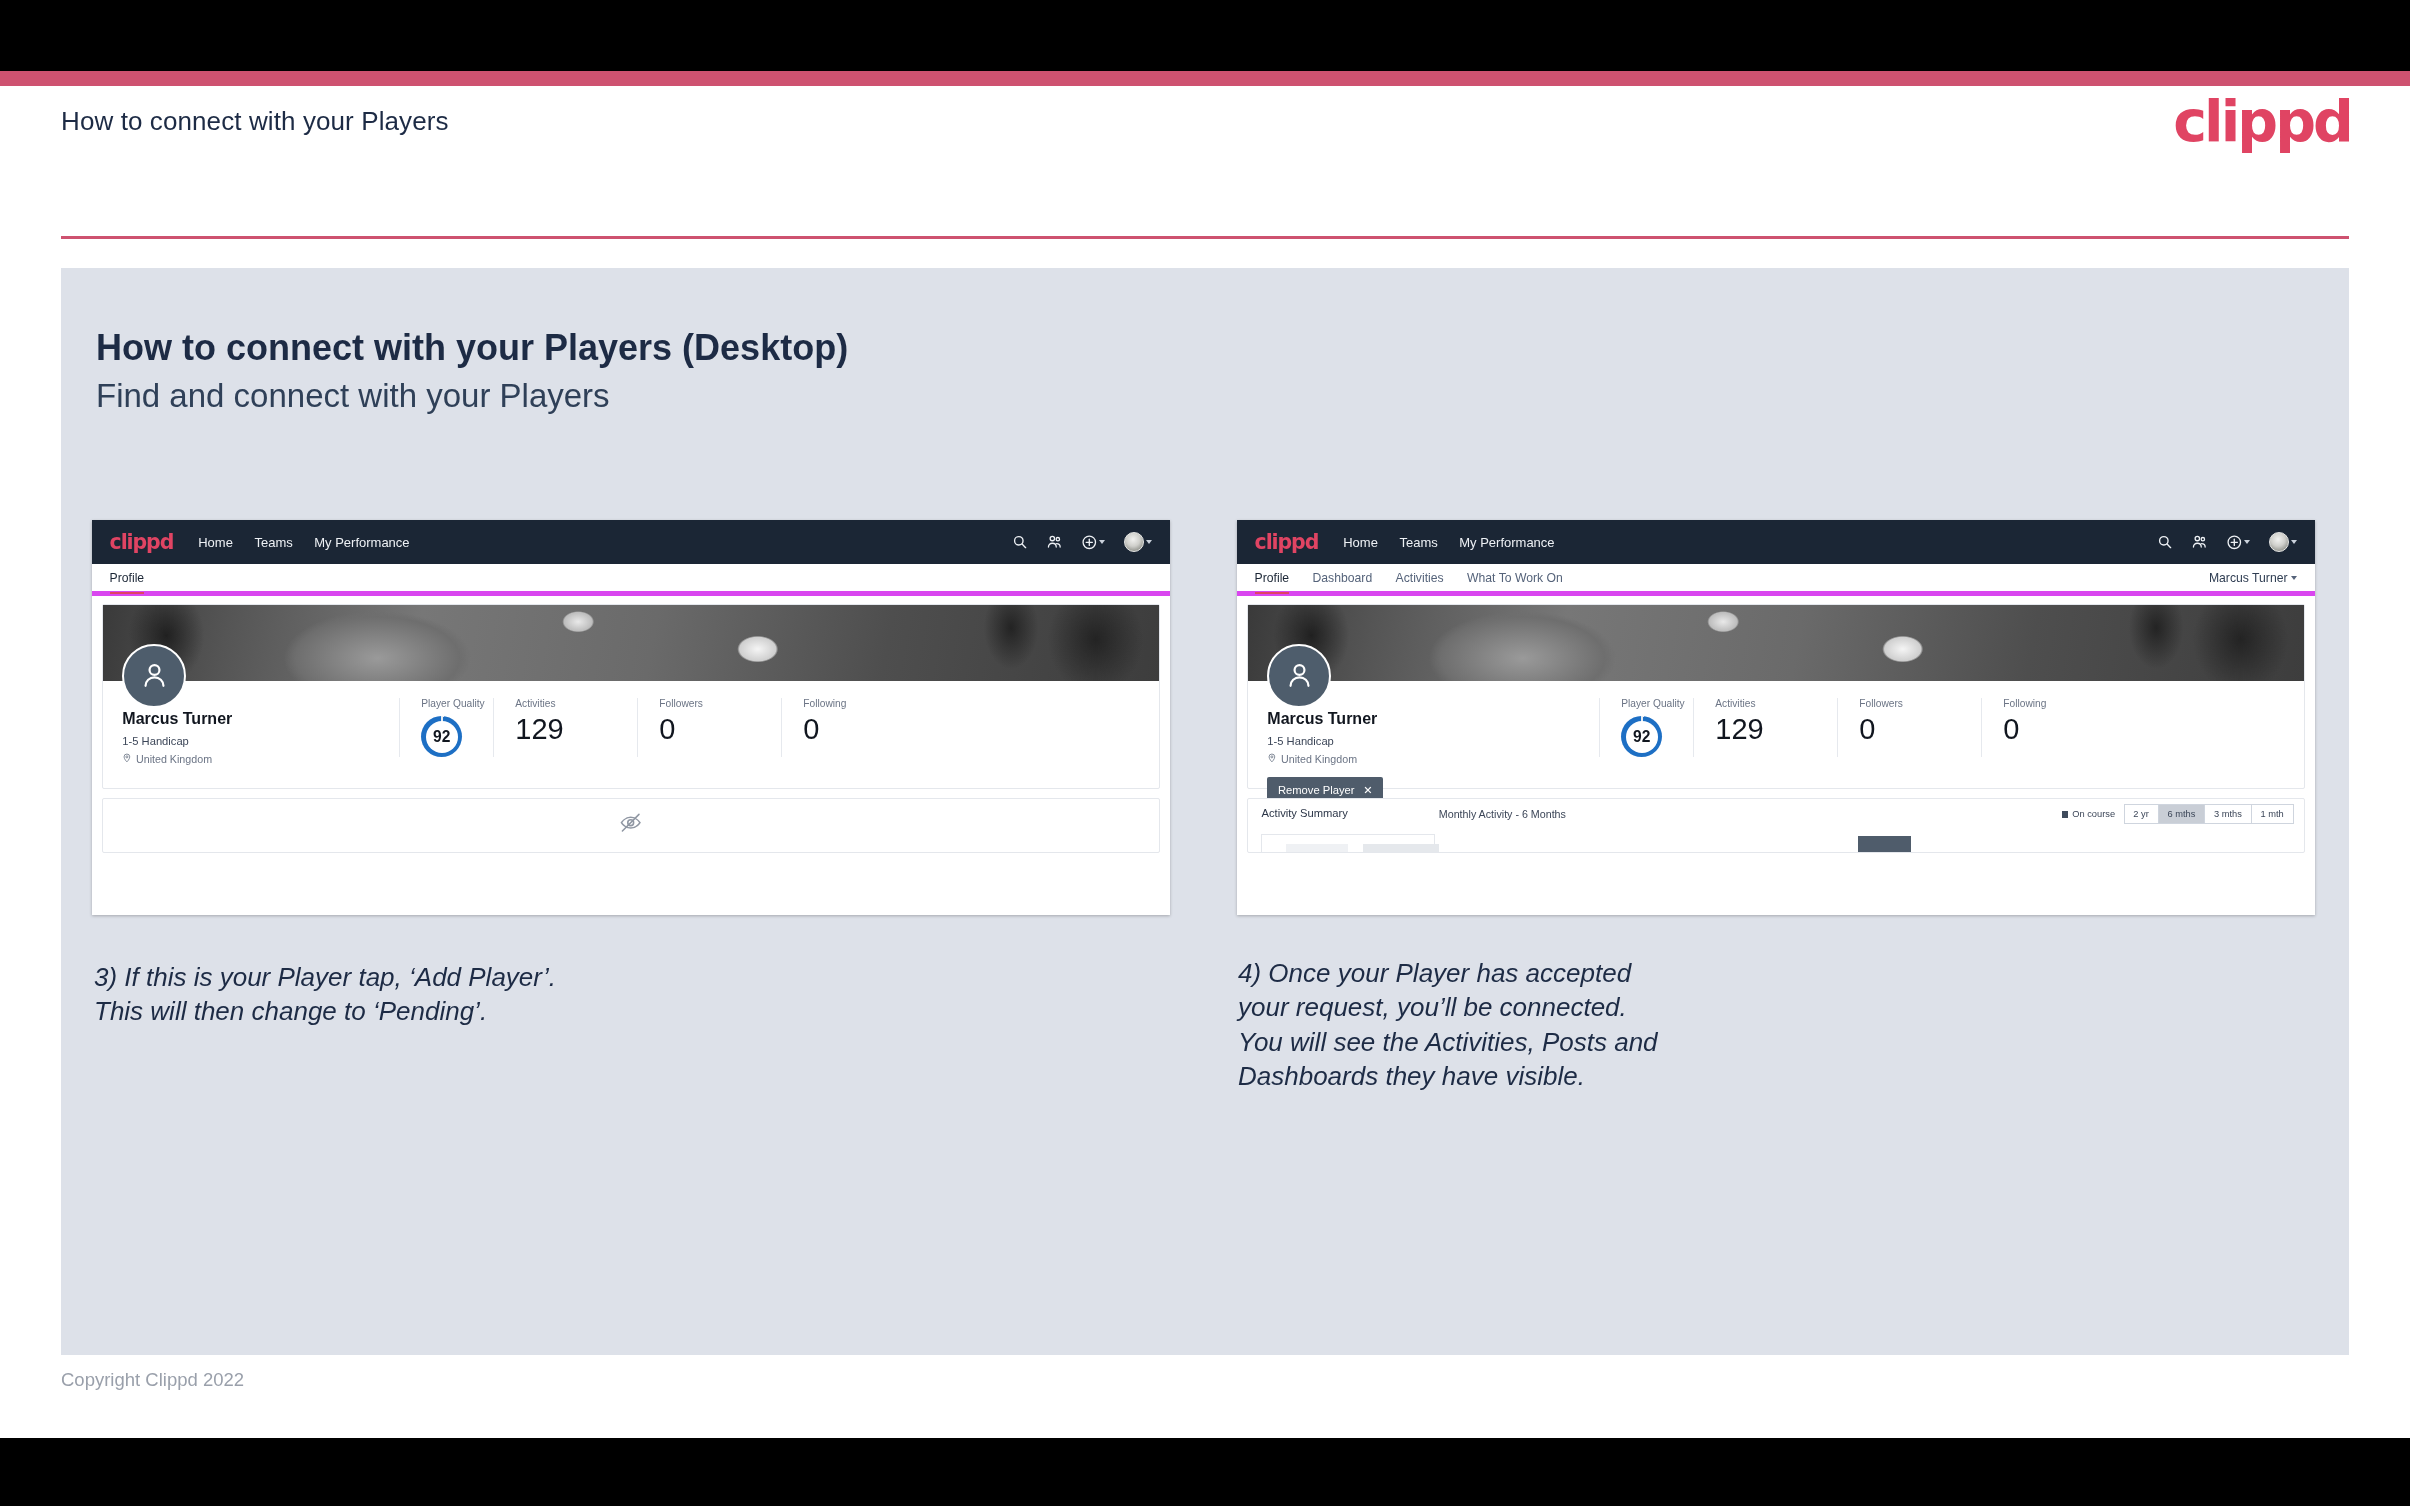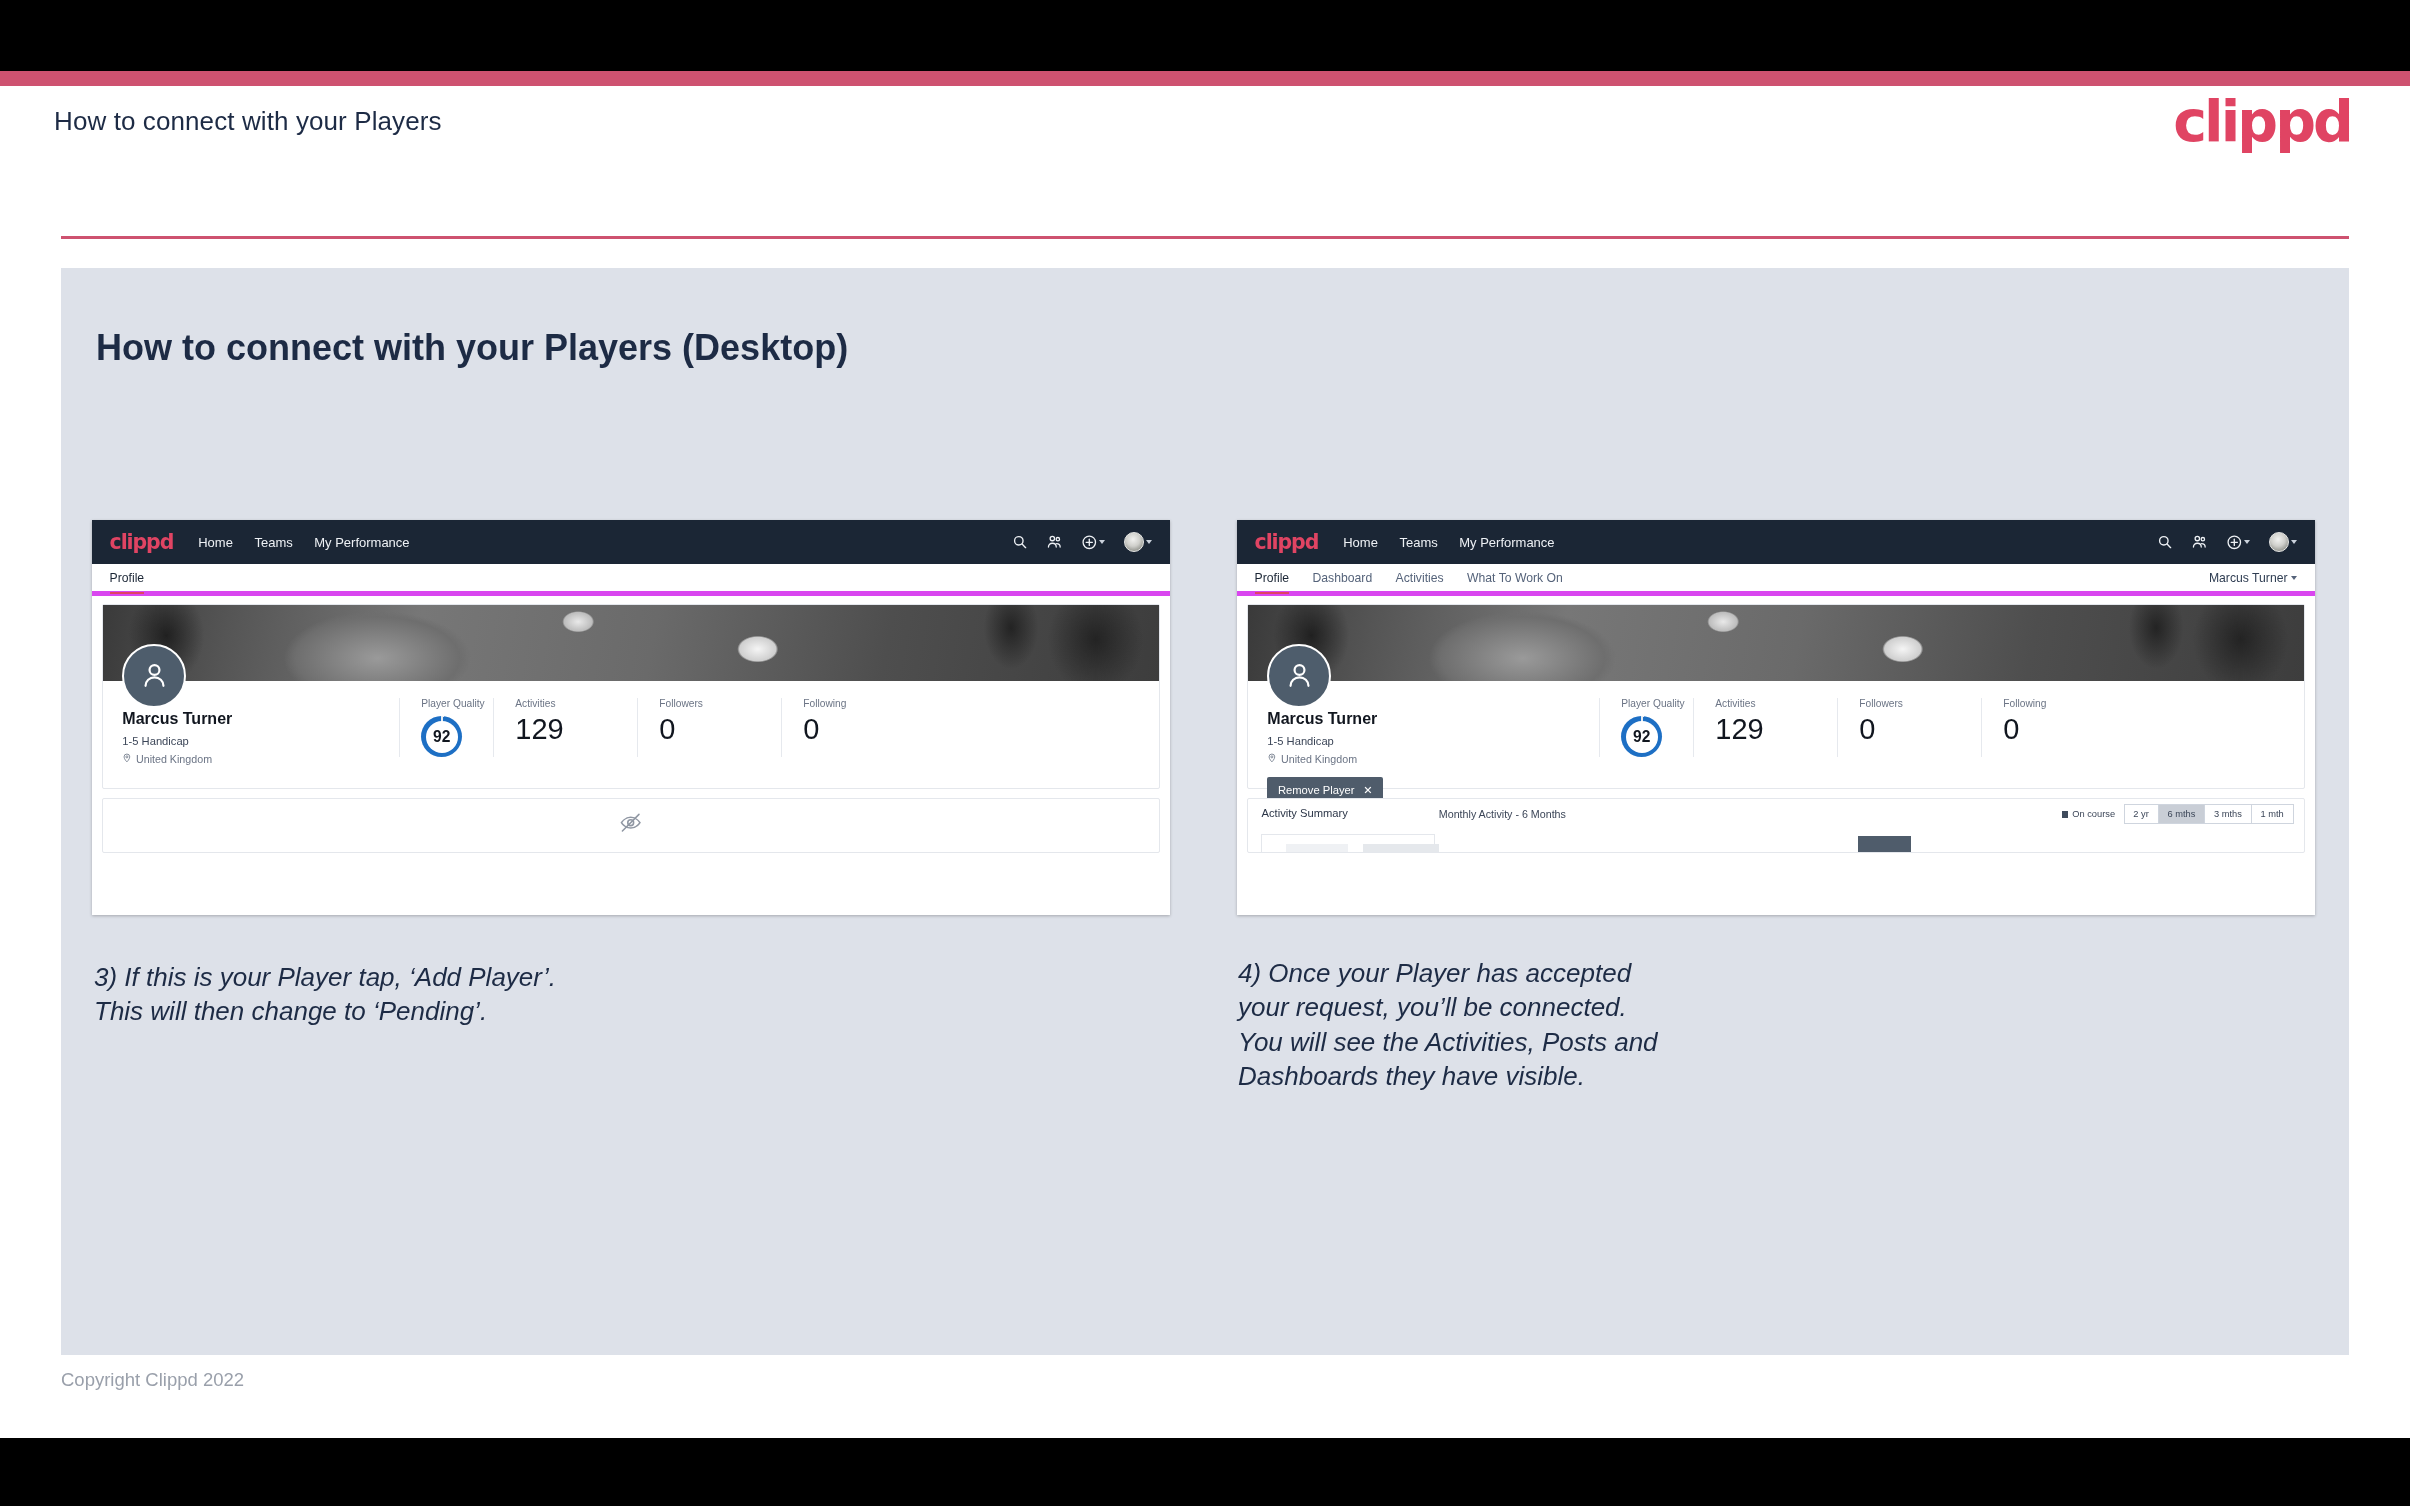--- a/index.html
+++ b/index.html
@@ -27,21 +27,21 @@
     position: absolute; left: 0; top: 1438px; width: 2411px; height: 68px;
     background: #000000;
   }
 
   
   .slide-header {
     position: absolute; left: 0; top: 86px; width: 2411px; height: 151px;
     background: #ffffff;
   }
   .hdr-title {
-    position: absolute; left: 54px; top: 19.5px;
+    position: absolute; left: 61px; top: 19.5px;
     font-size: 26px; color: #1d2b45; letter-spacing: 0.1px;
   }
   .hdr-logo {
     position: absolute; right: 60px; top: 2px;
     font-size: 57px; font-weight: bold; color: #e04463;
     letter-spacing: -2.9px; font-family: "DejaVu Sans", sans-serif;
   }
   .hdr-rule {
     position: absolute; left: 61px; top: 150px; width: 2288px; height: 2.9px;
     background: #ce5270;
@@ -244,20 +244,21 @@
   <div class="accent-top"></div>
 
   <div class="slide-header">
     <div class="hdr-title">How to connect with your Players</div>
     <div class="hdr-logo">clippd</div>
     <div class="hdr-rule"></div>
   </div>
 
   <div class="panel">
     <div class="panel-title">How to connect with your Players (Desktop)</div>
+    <div class="panel-subtitle">Find and connect with your Players</div>
 
     <div class="shot shot-left">
 
       <div class="navbar">
         <div class="nav-logo">clippd</div>
         <div class="nav-link">Home</div>
         <div class="nav-link">Teams</div>
         <div class="nav-link">My Performance</div>
         <div class="nav-right">
           <span class="nav-ico">

